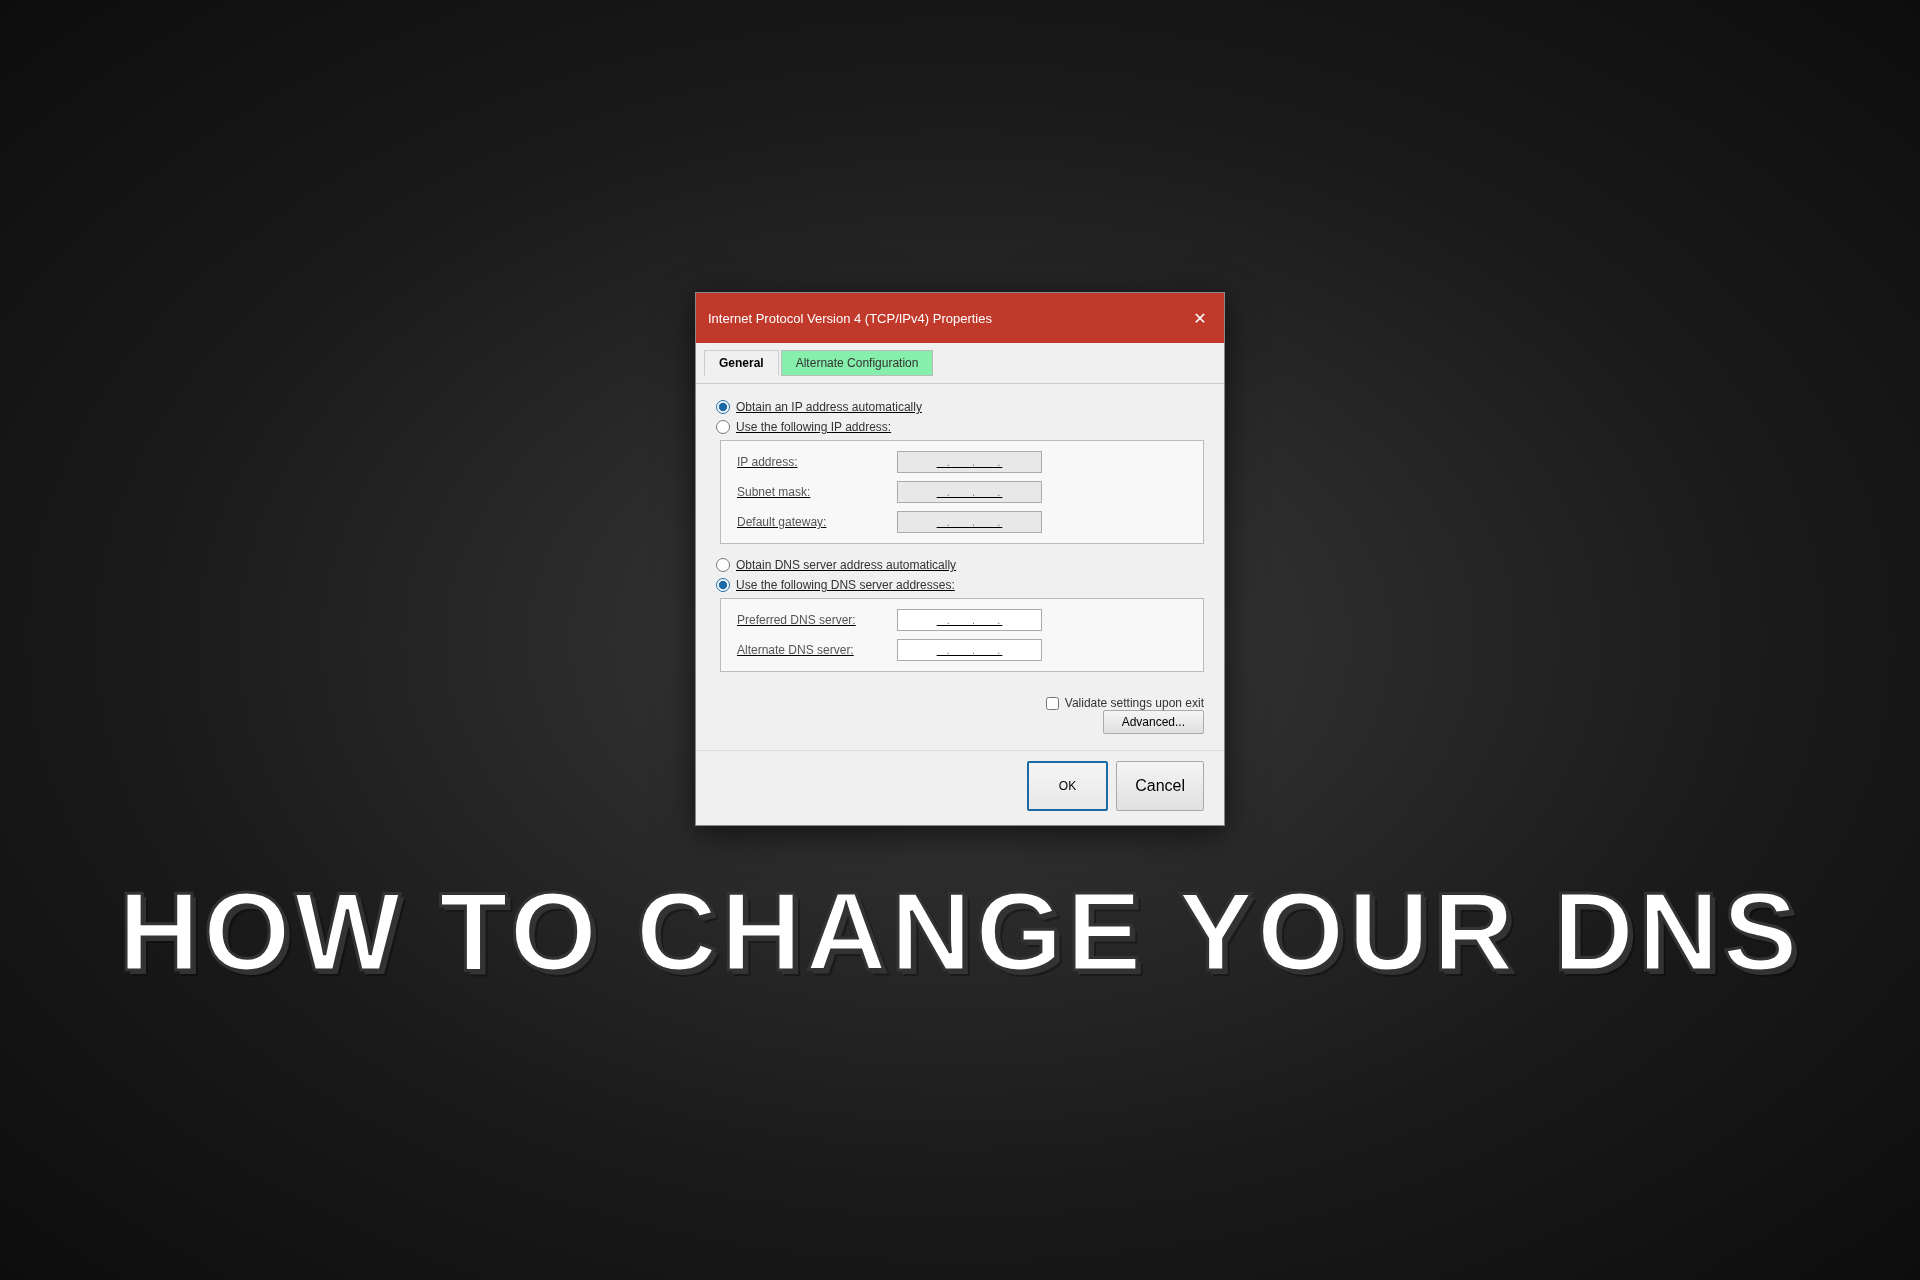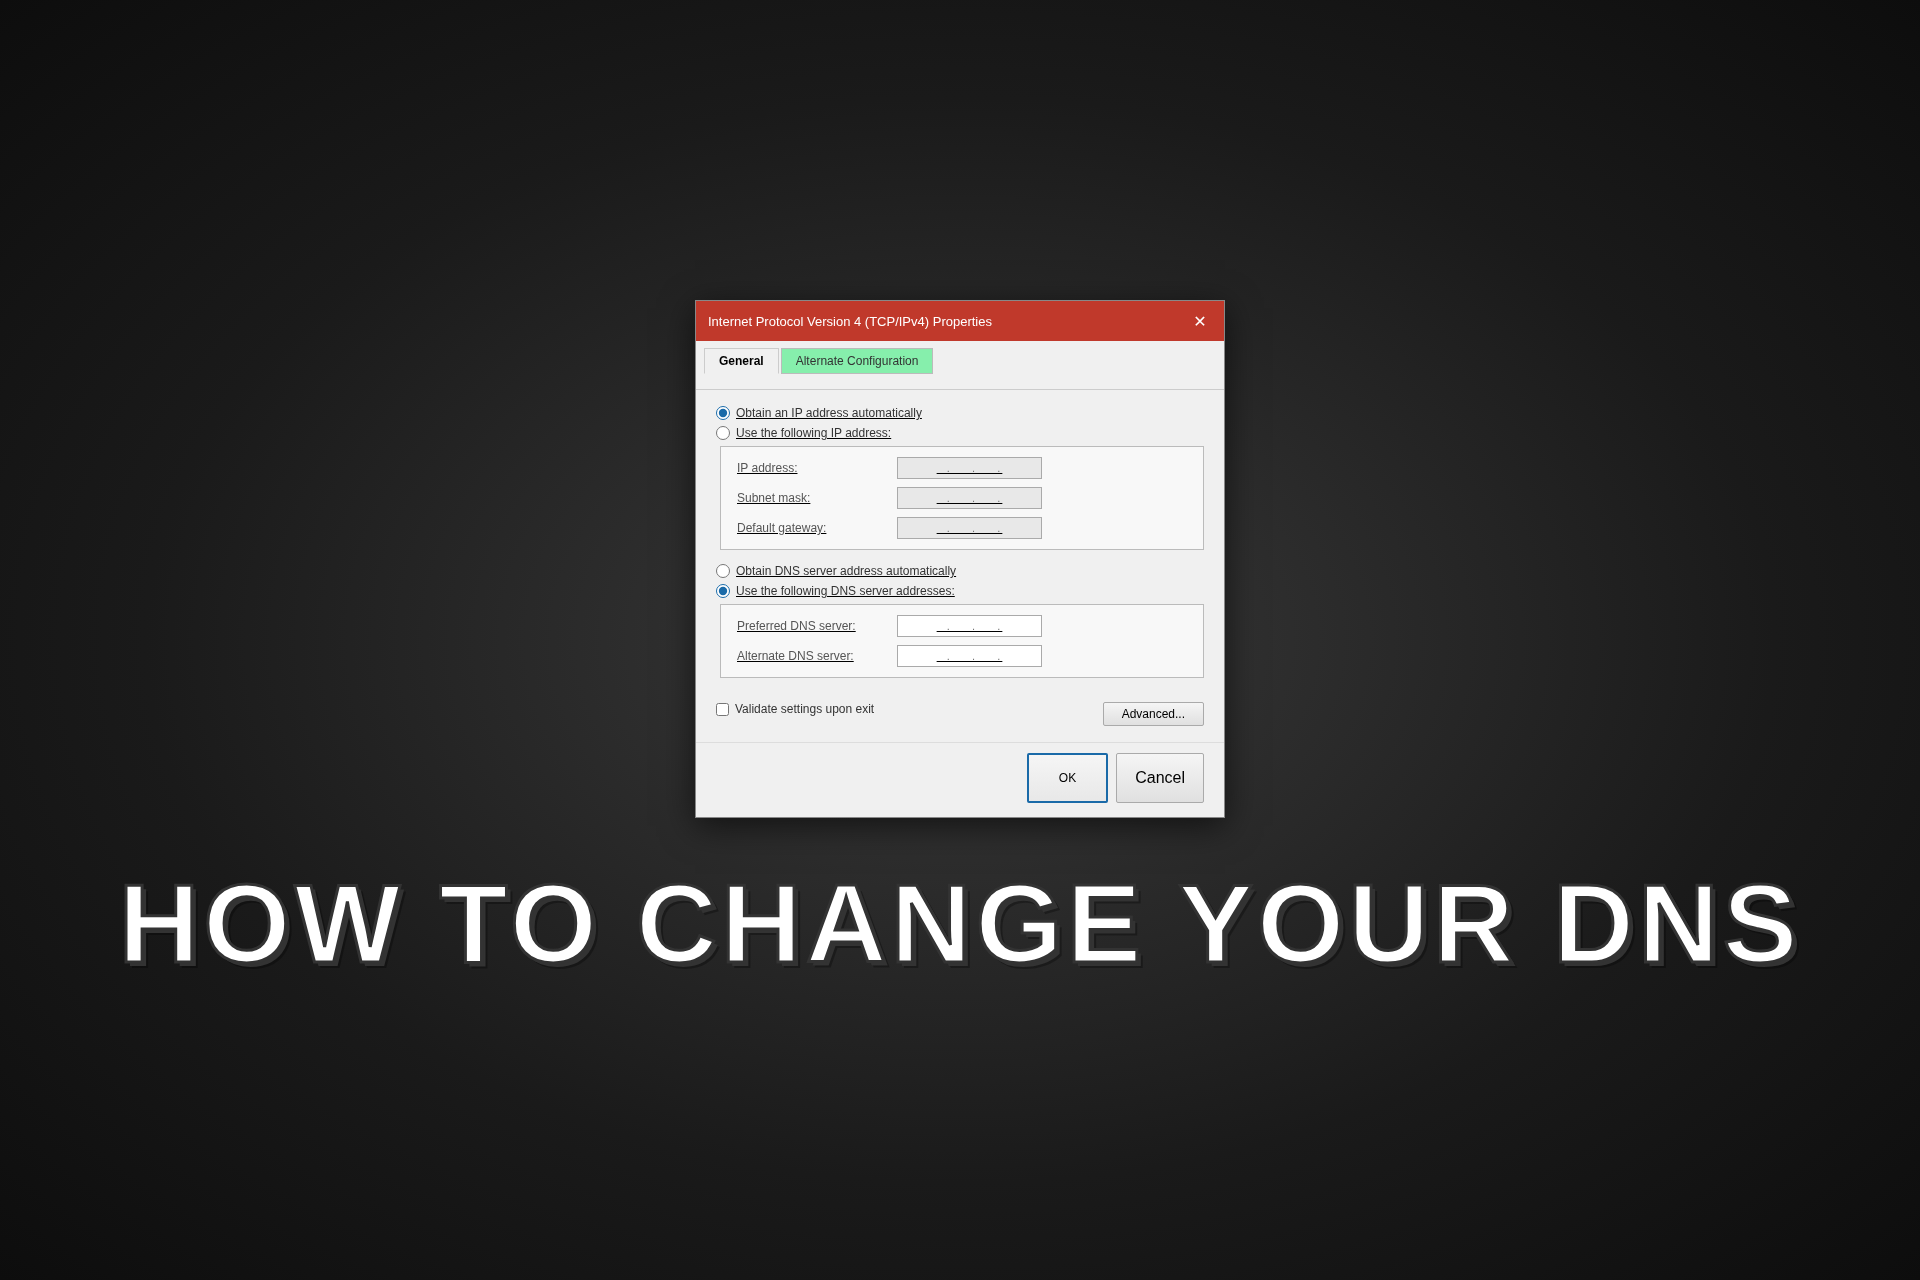--- a/index.html
+++ b/index.html
@@ -22,21 +22,21 @@
       width: 530px;
       background: #f0f0f0;
       border: 1px solid #888;
       box-shadow: 0 8px 32px rgba(0,0,0,0.6);
       position: relative;
       margin-bottom: 40px;
     }
 
     .dialog-titlebar {
       background: #c0392b;
-      height: 40px;
+      height: 50px;
       display: flex;
       align-items: center;
       justify-content: space-between;
       padding: 0 12px;
     }
 
     .dialog-title {
       color: white;
       font-size: 13px;
       font-weight: 400;
@@ -53,21 +53,21 @@
       display: flex;
       align-items: center;
       justify-content: center;
       border-radius: 2px;
     }
 
     .dialog-tabs {
       background: #f0f0f0;
       border-bottom: 1px solid #ccc;
       display: flex;
-      padding: 6px 8px 16px 8px;
+      padding: 6px 8px 8px 8px;
       gap: 2px;
       align-items: flex-end;
     }
 
     .tab {
       padding: 5px 14px;
       font-size: 12px;
       cursor: pointer;
       border: 1px solid transparent;
       border-bottom: none;
@@ -168,24 +168,25 @@
     .dns-fields-box {
       border: 1px solid #bbb;
       background: #f8f8f8;
       padding: 10px 16px;
       margin-left: 4px;
     }
 
     
     .bottom-row {
       display: flex;
-      align-items: flex-start;
+      align-items: flex-end;
       justify-content: space-between;
       margin-top: 16px;
       padding-top: 8px;
+      flex-direction: column;
     }
 
     .checkbox-row {
       display: flex;
       align-items: center;
       gap: 6px;
       font-size: 12px;
       color: #333;
     }
 

